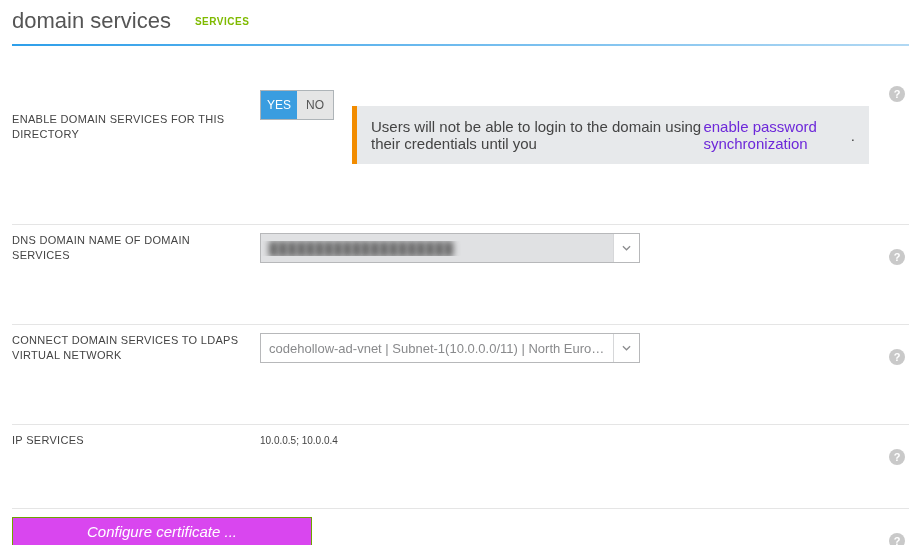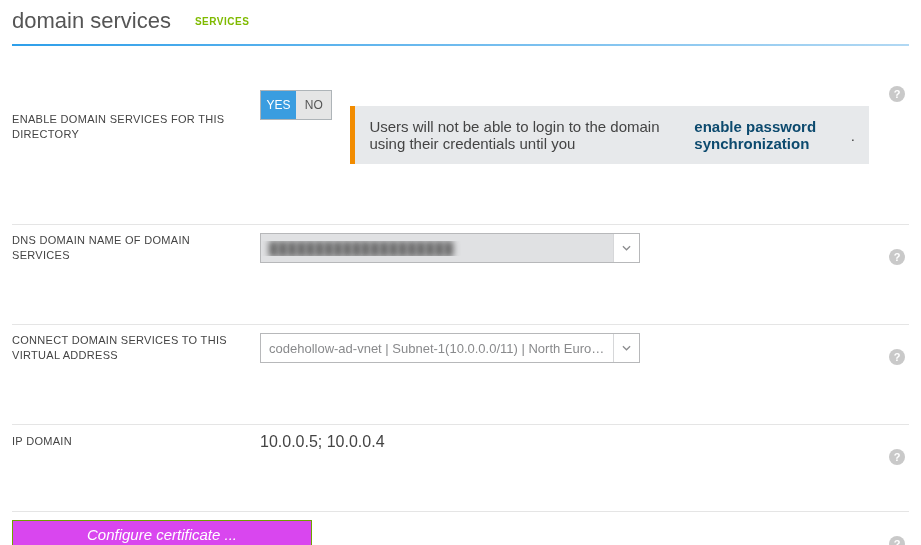--- a/index.html
+++ b/index.html
@@ -89,21 +89,21 @@
   .info-banner {
     margin-top: 16px;
     display: flex;
     align-items: center;
     background: #e7e9eb;
     border-left: 5px solid #f28c00;
     padding: 12px 14px;
     font-size: 15px;
     color: #444;
   }
-  .info-banner a { color: #0c4a6e; text-decoration: none; font-weight: bold; }
+  .info-banner a { color: #6d28d9; text-decoration: none; }
   .dropdown {
     display: flex;
     align-items: center;
     border: 1px solid #b7b8ba;
     height: 30px;
     width: 380px;
     cursor: pointer;
     background: #fff;
   }
   .dropdown.disabled {
@@ -126,21 +126,21 @@
   .dropdown .dd-caret {
     width: 26px;
     height: 100%;
     display: flex;
     align-items: center;
     justify-content: center;
     border-left: 1px solid #d6d7d9;
     background: #fff;
   }
   .dd-caret svg { width: 9px; height: 6px; }
-  .static-value { font-size: 16px; color: #444; }
+  .static-value { font-size: 10px; color: #444; }
   .green-btn {
     display: inline-flex;
     align-items: center;
     justify-content: center;
     width: 300px;
     height: 30px;
     background: #d946ef;
     color: #fff;
     font-size: 15px;
     border: 1px solid #6fa200;
@@ -182,36 +182,36 @@
         <svg viewBox="0 0 10 6">
             <path d="M1 1 L5 5 L9 1" fill="none" stroke="#8b8c8e" stroke-width="1.4"></path>
           </svg>
       </div>
     </div>
   </div>
   <div class="help-icon">?</div>
 </div>
 
 <div class="section">
-  <div class="label-col">CONNECT DOMAIN SERVICES TO THIS VIRTUAL ADDRESS</div>
+  <div class="label-col">CONNECT DOMAIN SERVICES TO LDAPS VIRTUAL NETWORK</div>
   <div class="control-col">
     <div class="dropdown">
       <div class="dd-text">codehollow-ad-vnet | Subnet-1(10.0.0.0/11) | North Europe | ...</div>
       <div class="dd-caret">
         <svg viewBox="0 0 10 6">
             <path d="M1 1 L5 5 L9 1" fill="none" stroke="#8b8c8e" stroke-width="1.4"></path>
           </svg>
       </div>
     </div>
   </div>
   <div class="help-icon">?</div>
 </div>
 
 <div class="section">
-  <div class="label-col">IP DOMAIN</div>
+  <div class="label-col">IP SERVICES</div>
   <div class="control-col">
     <span class="static-value">10.0.0.5; 10.0.0.4</span>
   </div>
   <div class="help-icon">?</div>
 </div>
 
 <div class="section">
   <div class="control-col">
     <div class="green-btn">Configure certificate ...</div>
   </div>

